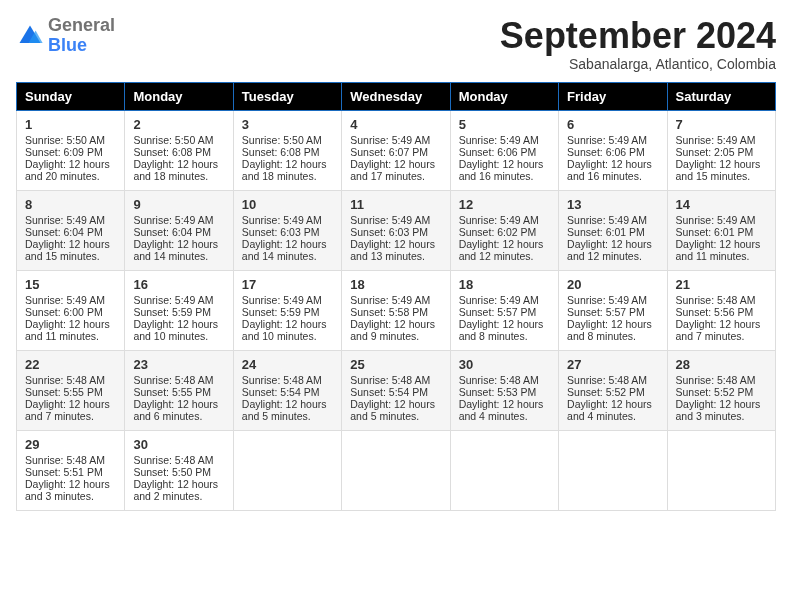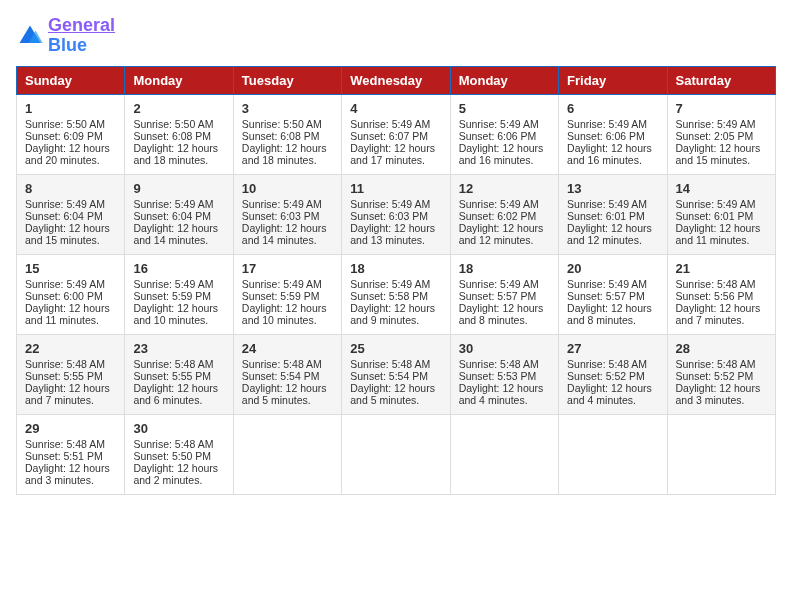--- a/index.html
+++ b/index.html
@@ -19,21 +19,21 @@
     .logo {
       display: flex;
       align-items: center;
       gap: 4px;
     }
     .logo-text {
       font-size: 18px;
       font-weight: bold;
       line-height: 1.1;
     }
-    .logo-general { color: #8b5cf6; text-decoration: underline; }
+    .logo-general { color: #737373; }
     .logo-blue { color: #3b82f6; }
     .logo-icon {
       width: 28px;
       height: 28px;
     }
     .title-area {
       text-align: right;
     }
     .month-title {
       font-size: 36px;
@@ -44,21 +44,21 @@
     .subtitle {
       font-size: 14px;
       color: #444;
     }
     .calendar-table {
       width: 100%;
       border-collapse: collapse;
       border: 1px solid #ccc;
     }
     .calendar-table th {
-      background-color: #b91c1c;
+      background-color: #000000;
       color: #fff;
       text-align: left;
       padding: 6px 8px;
       font-size: 13px;
       font-weight: bold;
       border: 1px solid #1a6bbf;
     }
     .calendar-table td {
       vertical-align: top;
       padding: 6px 8px;
@@ -88,20 +88,24 @@
 <div class="header-area">
   <div class="logo">
     <svg class="logo-icon" viewBox="0 0 40 40">
       <polygon points="20,5 35,30 5,30" fill="#1a73e8"></polygon>
       <polygon points="28,12 38,30 18,30" fill="#2196f3" opacity="0.7"></polygon>
     </svg>
     <div class="logo-text">
       <span class="logo-general">General</span><br>
       <span class="logo-blue">Blue</span>
     </div>
+  </div>
+  <div class="title-area">
+    <div class="month-title">September 2024</div>
+    <div class="subtitle">Sabanalarga, Atlantico, Colombia</div>
   </div>
 </div>
 
 <table class="calendar-table">
   <thead>
     <tr>
       <th>Sunday</th>
       <th>Monday</th>
       <th>Tuesday</th>
       <th>Wednesday</th>

